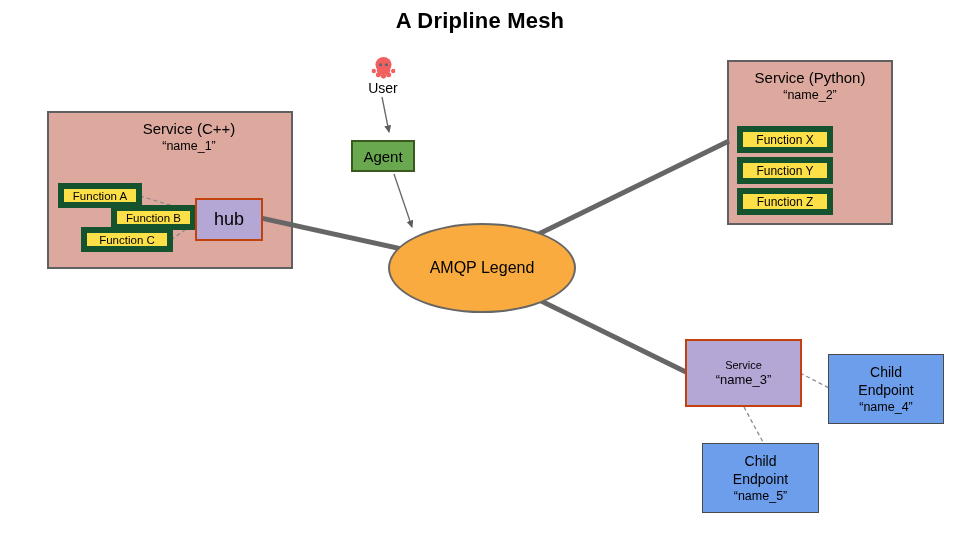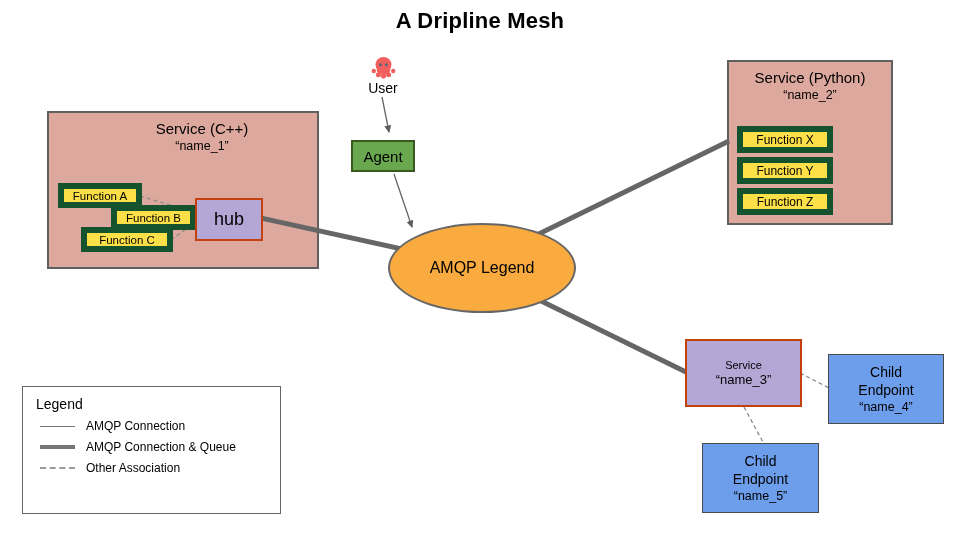--- a/index.html
+++ b/index.html
@@ -57,45 +57,30 @@
   .sample.dashed{border-top:2px dashed #9a9a9a;}
   .legend-row .lab{font-size:12px;}
 </style>
 </head>
 <body>
 
 <div class="canvas">
 
   <div class="title">A Dripline Mesh</div>
 
-  <div class="abs svc layer-box" style="left:47px;top:111px;width:272px;height:158px;padding-left:38px;">
+  <div class="abs svc layer-box" style="left:47px;top:111px;width:246px;height:158px;padding-left:38px;">
     <div class="svc-title">Service (C++)</div>
     <div class="svc-name">“name_1”</div>
   </div>
 
   <div class="abs svc layer-box" style="left:727px;top:60px;width:166px;height:165px;">
     <div class="svc-title">Service (Python)</div>
     <div class="svc-name">“name_2”</div>
   </div>
 
-  <div class="abs legend" style="left:22px;top:386px;width:259px;height:128px;">
-    <div class="legend-title">Legend</div>
-    <div class="legend-row">
-      <div class="sample thin"></div>
-      <div class="lab">AMQP Connection</div>
-    </div>
-    <div class="legend-row">
-      <div class="sample thick"></div>
-      <div class="lab">AMQP Connection &amp; Queue</div>
-    </div>
-    <div class="legend-row">
-      <div class="sample dashed"></div>
-      <div class="lab">Other Association</div>
-    </div>
-  </div>
 
   <svg class="lines" width="960" height="540" viewBox="0 0 960 540">
     <defs>
       <marker id="arrow" markerWidth="9" markerHeight="8" refX="6.5" refY="3.5" orient="auto" markerUnits="userSpaceOnUse">
         <path d="M0,0 L7.5,3.5 L0,7 z" fill="#5c5c5c"></path>
       </marker>
     </defs>
 
     <line x1="252" y1="216" x2="470" y2="264" stroke="#666" stroke-width="5"></line>
     <line x1="500" y1="253" x2="729" y2="141" stroke="#666" stroke-width="5"></line>

